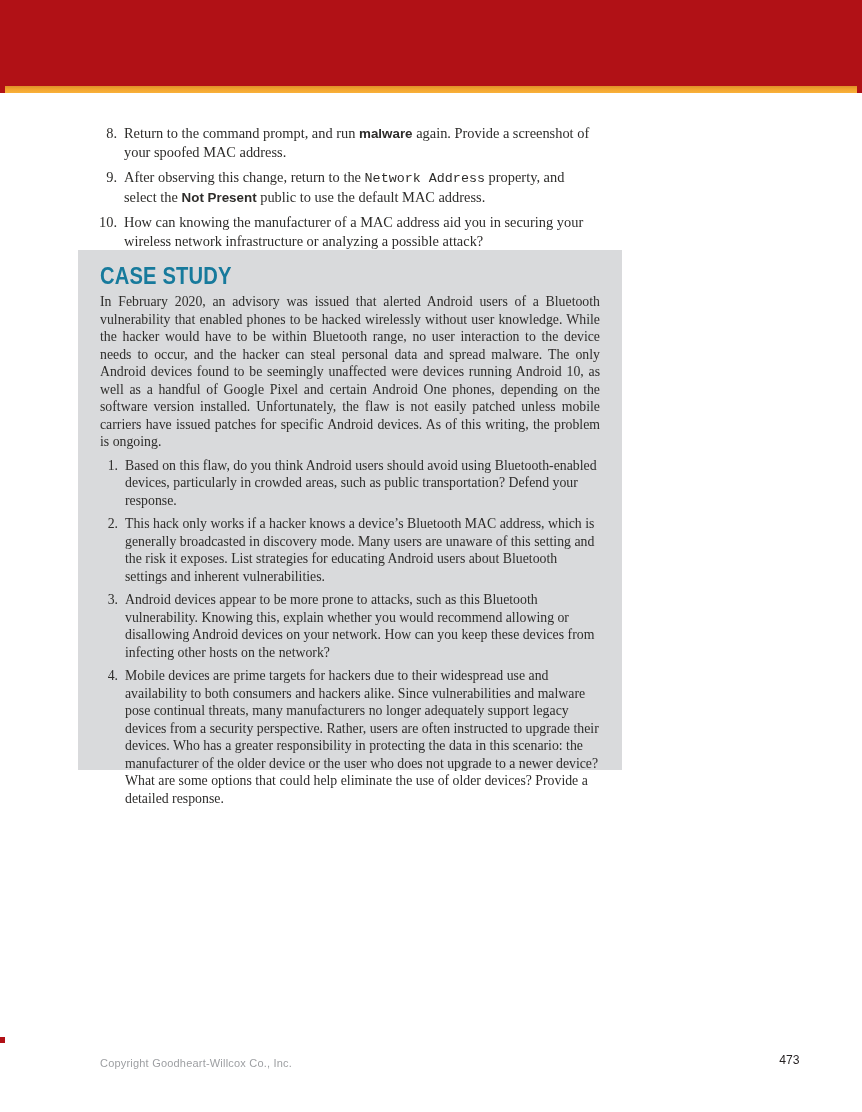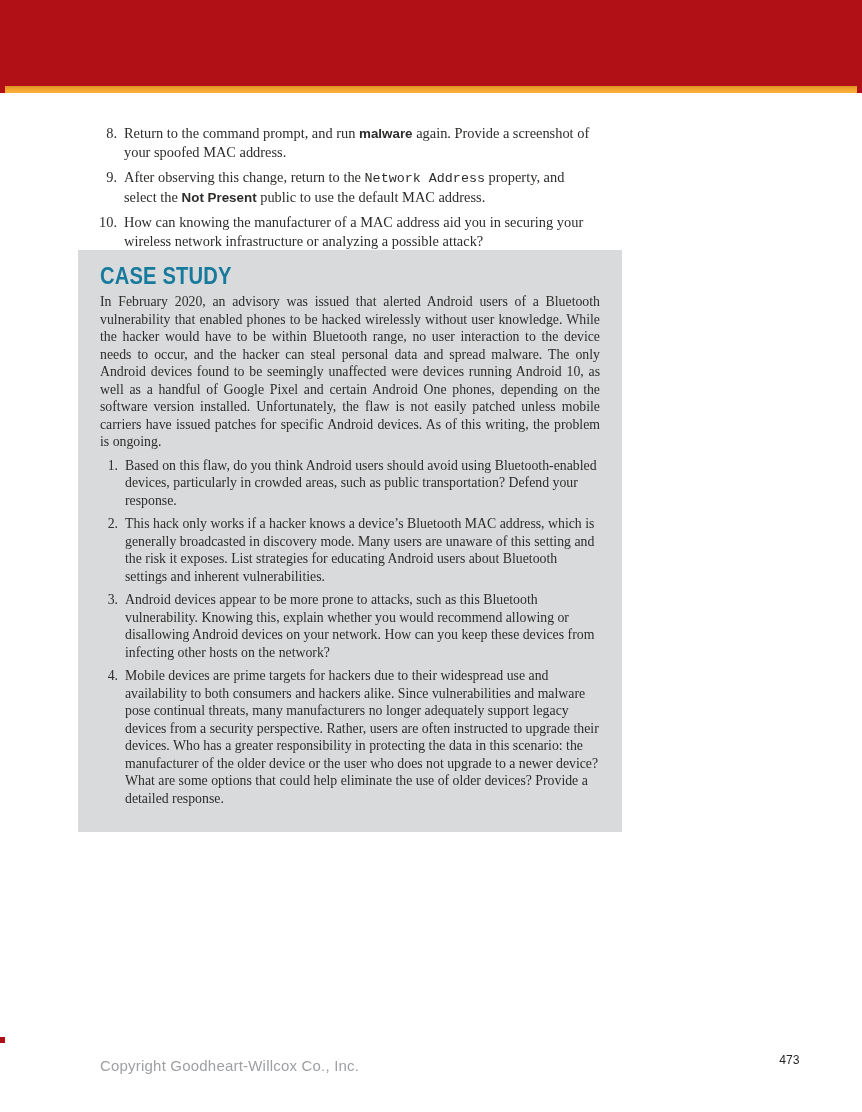--- a/index.html
+++ b/index.html
@@ -58,21 +58,21 @@
   .seg-sans-bold {
     font-family: "Liberation Sans", sans-serif;
     font-size: 0.93em;
     font-weight: bold;
   }
 
   
   .case-box {
     position: absolute;
     left: 78px; top: 250px;
-    width: 544px; height: 582px;
+    width: 544px; height: 520px;
     background: #d9dadc;
     padding: 13px 22px 0 22px;
   }
   .case-title {
     display: inline-block;
     font-family: "Liberation Sans", sans-serif;
     font-size: 24px;
     font-weight: bold;
     line-height: 25px;
     color: #177a9c;
@@ -113,21 +113,21 @@
   .corner-mark {
     position: absolute;
     left: 0; top: 1037px;
     width: 5px; height: 6px;
     background: #b11116;
   }
   .footer-copyright {
     position: absolute;
     left: 100px; top: 1057px;
     font-family: "Liberation Sans", sans-serif;
-    font-size: 15px;
+    font-size: 11px;
     color: #9d9fa2;
     letter-spacing: 0.2px;
   }
   .footer-page {
     position: absolute;
     right: 62px; top: 1052px;
     font-family: "Liberation Sans", sans-serif;
     font-size: 13.5px;
     color: #231f20;
     transform: scaleX(0.9);

